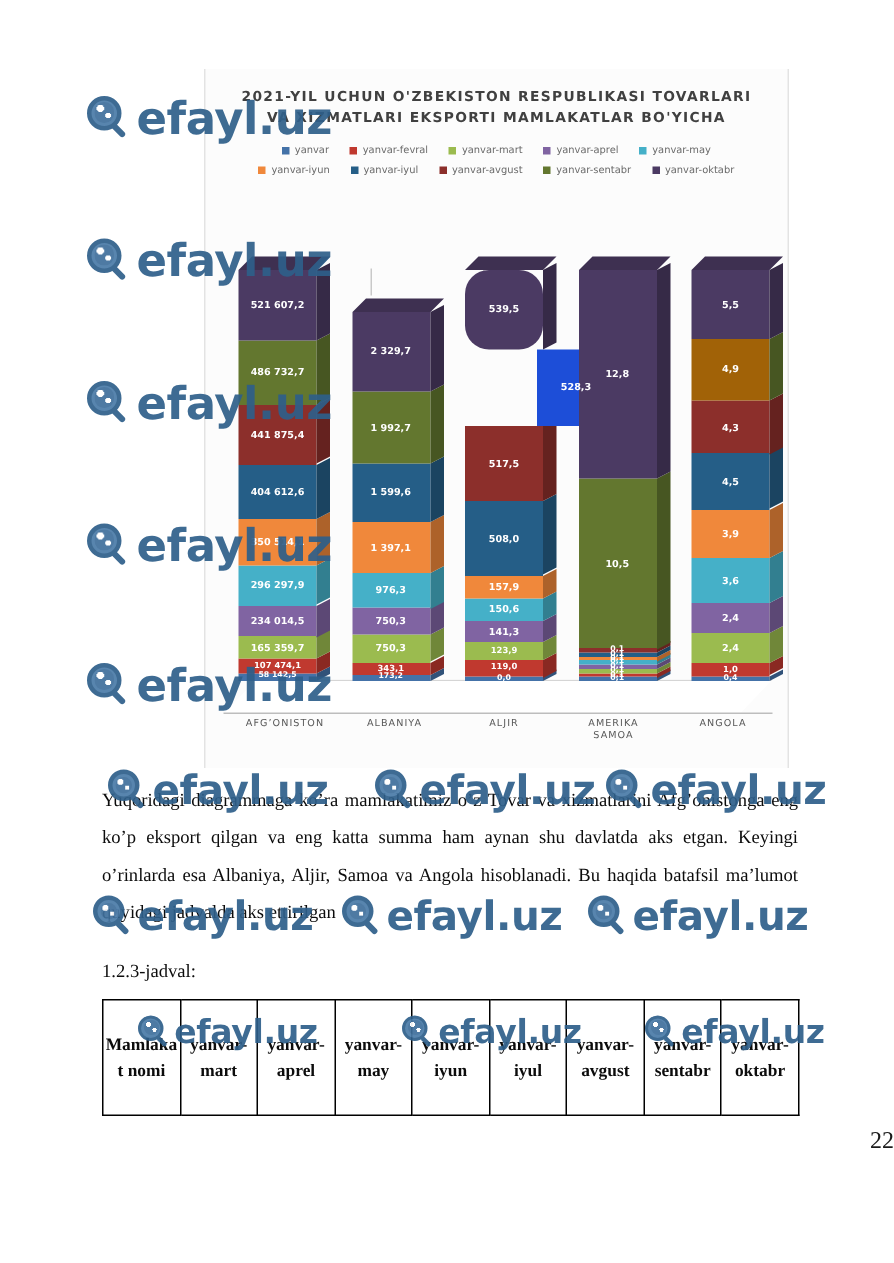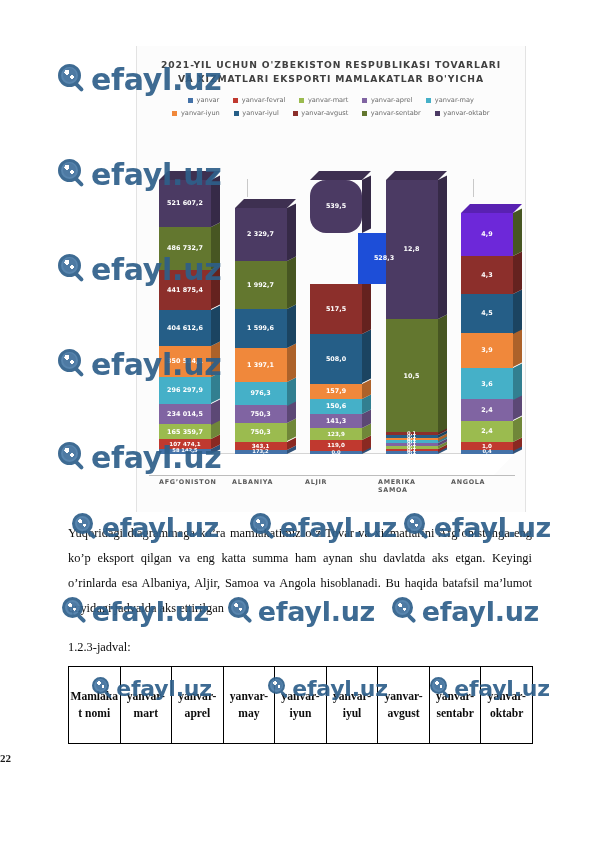--- a/index.html
+++ b/index.html
@@ -226,23 +226,24 @@
   .x-labels {
     position: absolute;
     left: 22px;
     right: 12px;
     bottom: 18px;
     display: flex;
     justify-content: space-between;
   }
   .x-label {
     width: 62px;
+    text-align: center;
     font-family: "DejaVu Sans", sans-serif;
     font-size: 6.4px;
-    font-weight: bold;
+    font-weight: normal;
     letter-spacing: .7px;
     color: #5a5a5a;
   }
 
   
   .para {
     position: absolute;
     left: 68px;
     top: 521px;
     width: 464px;
@@ -286,26 +287,25 @@
     padding: 2px 1px;
     line-height: 17px;
     word-break: break-word;
   }
 
   .page-num {
     position: absolute;
     left: 0;
     right: 0;
     top: 752px;
-    text-align: left;
+    text-align: right;
     font-family: "Liberation Serif", serif;
-    font-size: 11px;
+    font-size: 16px;
     color: #1a1a1a;
     z-index: 6;
-    font-weight: bold;
   }
 </style>
 </head>
 <body>
 
 <div class="page">
 
   <div class="chart-card">
     <div class="chart-title">2021-YIL UCHUN O'ZBEKISTON RESPUBLIKASI TOVARLARI VA XIZMATLARI EKSPORTI MAMLAKATLAR BO'YICHA</div>
     <div class="legend" id="chart-legend">
@@ -552,23 +552,27 @@
               <span class="seg-label">3,9</span>
             </div>
             <div class="seg" style="height: 39.6657px; background: rgb(37, 94, 135);">
               <span class="side" style="background: rgb(37, 94, 135);"></span>
               <span class="seg-label">4,5</span>
             </div>
             <div class="seg" style="height: 37.9027px; background: rgb(140, 47, 43);">
               <span class="side" style="background: rgb(140, 47, 43);"></span>
               <span class="seg-label">4,3</span>
             </div>
-            <div class="seg" style="height: 43.1915px; background: #6d28d9;">
+            <div class="seg" style="height: 43.1915px; background: #a16207;">
               <span class="side" style="background: rgb(99, 119, 47);"></span>
               <span class="seg-label">4,9</span>
+            </div>
+            <div class="seg" style="height: 48.4802px; background: rgb(75, 58, 99);">
+              <span class="side" style="background: rgb(75, 58, 99);"></span>
+              <span class="seg-label">5,5</span>
             </div>
           </div>
         </div>
       <div class="x-labels" id="chart-xlabels">
           <div class="x-label">AFG’ONISTON</div>
           <div class="x-label">ALBANIYA</div>
           <div class="x-label">ALJIR</div>
           <div class="x-label">AMERIKA SAMOA</div>
           <div class="x-label">ANGOLA</div>
         </div>

